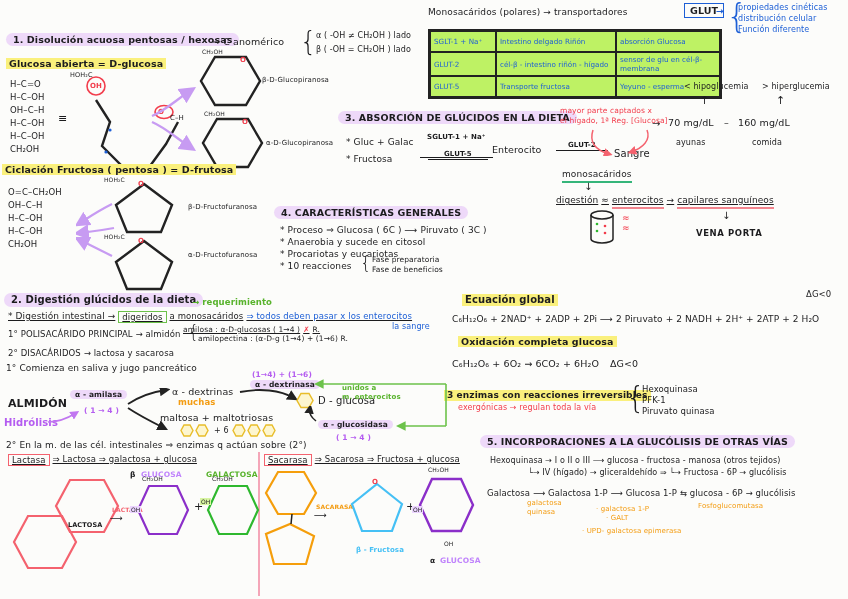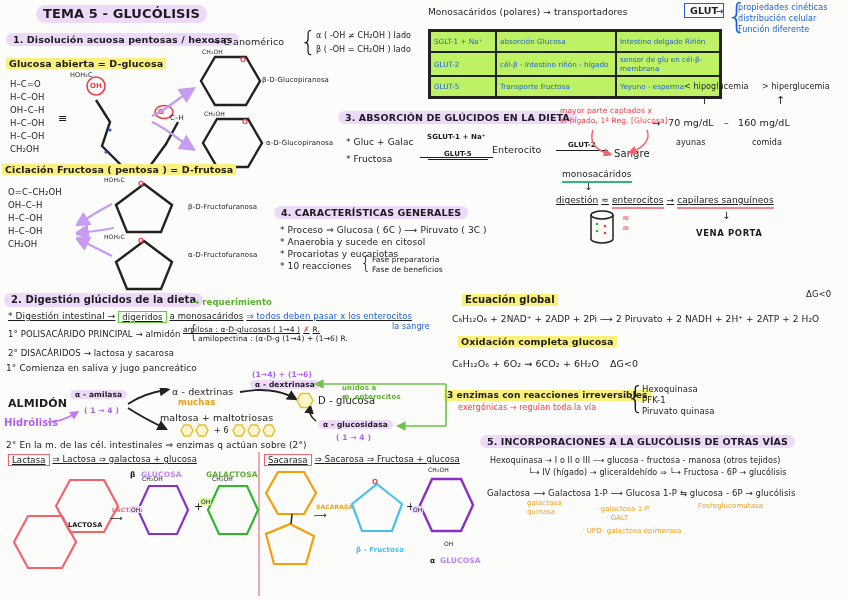--- a/index.html
+++ b/index.html
@@ -31,21 +31,20 @@
   .grid-table { position:absolute; left:428px; top:29px; display:grid; grid-template-columns:66px 120px 104px; border:2px solid #222; background:#bef264; }
   .grid-table > div { border:1px solid #222; font-size:7.2px; color:#1d5fd6; padding:2px 3px; min-height:21px; display:flex; align-items:center; white-space:normal; line-height:1.25; }
   .obox-lav { background:#ecd5ff; padding:0 1px; }
   .obox-grn { background:#d8f5a2; padding:0 1px; }
 </style>
 </head>
 <body>
 
 <div class="page">
 
-  <div class="t b hlp" style="left:36px;top:5px;font-size:13px">TEMA 5 - GLUCÓLISIS</div>
   <div class="t b hlp" style="left:6px;top:33px;font-size:9.5px">1. Disolución acuosa pentosas / hexosas</div>
   <div class="t" style="left:212px;top:36px;font-size:9.5px">⇒ C anomérico</div>
   <div class="t brace" style="left:300px;top:26px;font-size:26px">{</div>
   <div class="t" style="left:316px;top:31px;font-size:8px">α ( -OH ≠ CH₂OH ) lado</div>
   <div class="t" style="left:316px;top:45px;font-size:8px">β ( -OH = CH₂OH ) lado</div>
   <div class="t b hly" style="left:6px;top:58px;font-size:9.5px">Glucosa abierta = D-glucosa</div>
 
   <div class="t pre" style="left:10px;top:78px;font-size:8.5px;line-height:13px">H–C=O
 H–C–OH
 OH–C–H
@@ -127,22 +126,22 @@
   <div class="t" style="left:428px;top:7px;font-size:9px">Monosacáridos (polares) → transportadores</div>
   <div class="t blubox" style="left:684px;top:3px">GLUT</div>
   <div class="t blue b" style="left:716px;top:6px;font-size:9px">→</div>
   <div class="t brace blue" style="left:726px;top:-4px;font-size:34px">{</div>
   <div class="t pre blue" style="left:738px;top:2px;font-size:8px;line-height:11px">propiedades cinéticas
 distribución celular
 Función diferente</div>
 
   <div class="grid-table">
     <div>SGLT-1 + Na⁺</div>
+    <div>Intestino delgado Riñón</div>
     <div>absorción Glucosa</div>
-    <div>Intestino delgado Riñón</div>
     <div>GLUT-2</div>
     <div>cél-β - intestino riñón - hígado</div>
     <div>sensor de glu en cél-β- membrana</div>
     <div>GLUT-5</div>
     <div>Transporte fructosa</div>
     <div>Yeyuno - esperma</div>
   </div>
 
   <div class="t" style="left:684px;top:82px;font-size:8px">&lt; hipoglucemia</div>
   <div class="t" style="left:762px;top:82px;font-size:8px">&gt; hiperglucemia</div>

